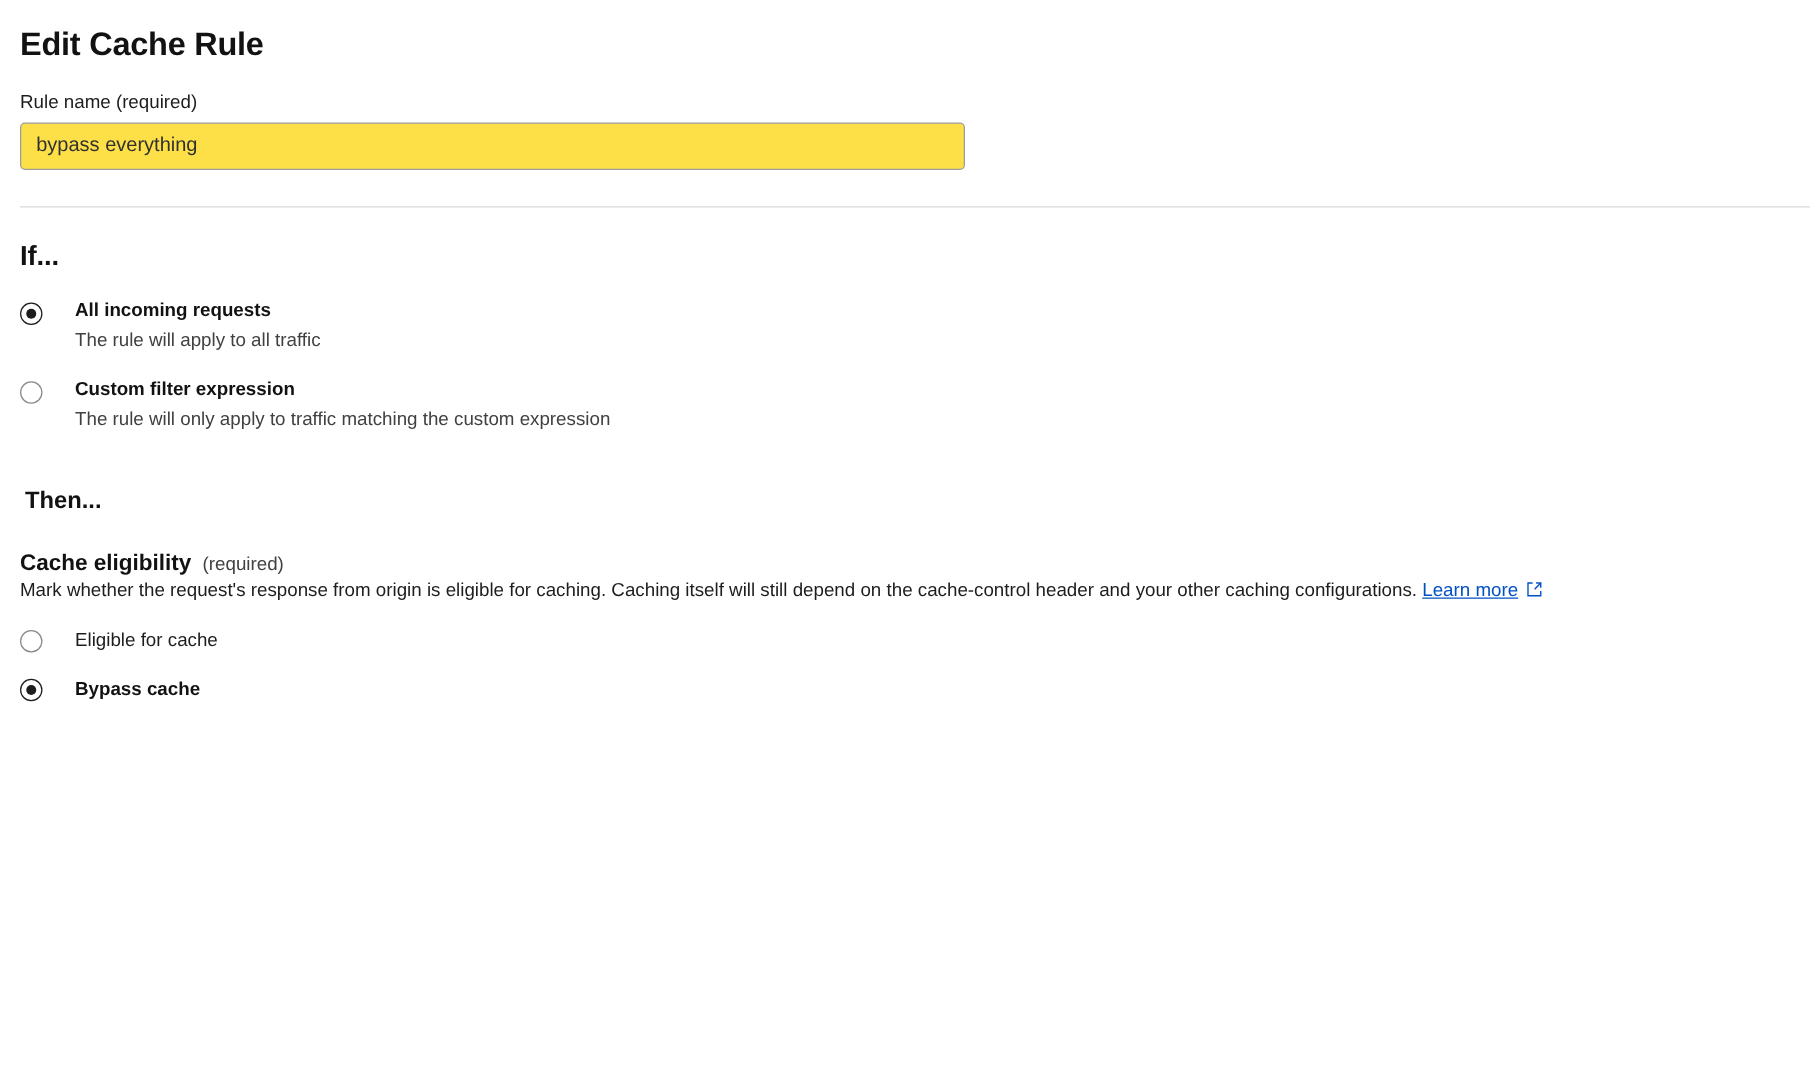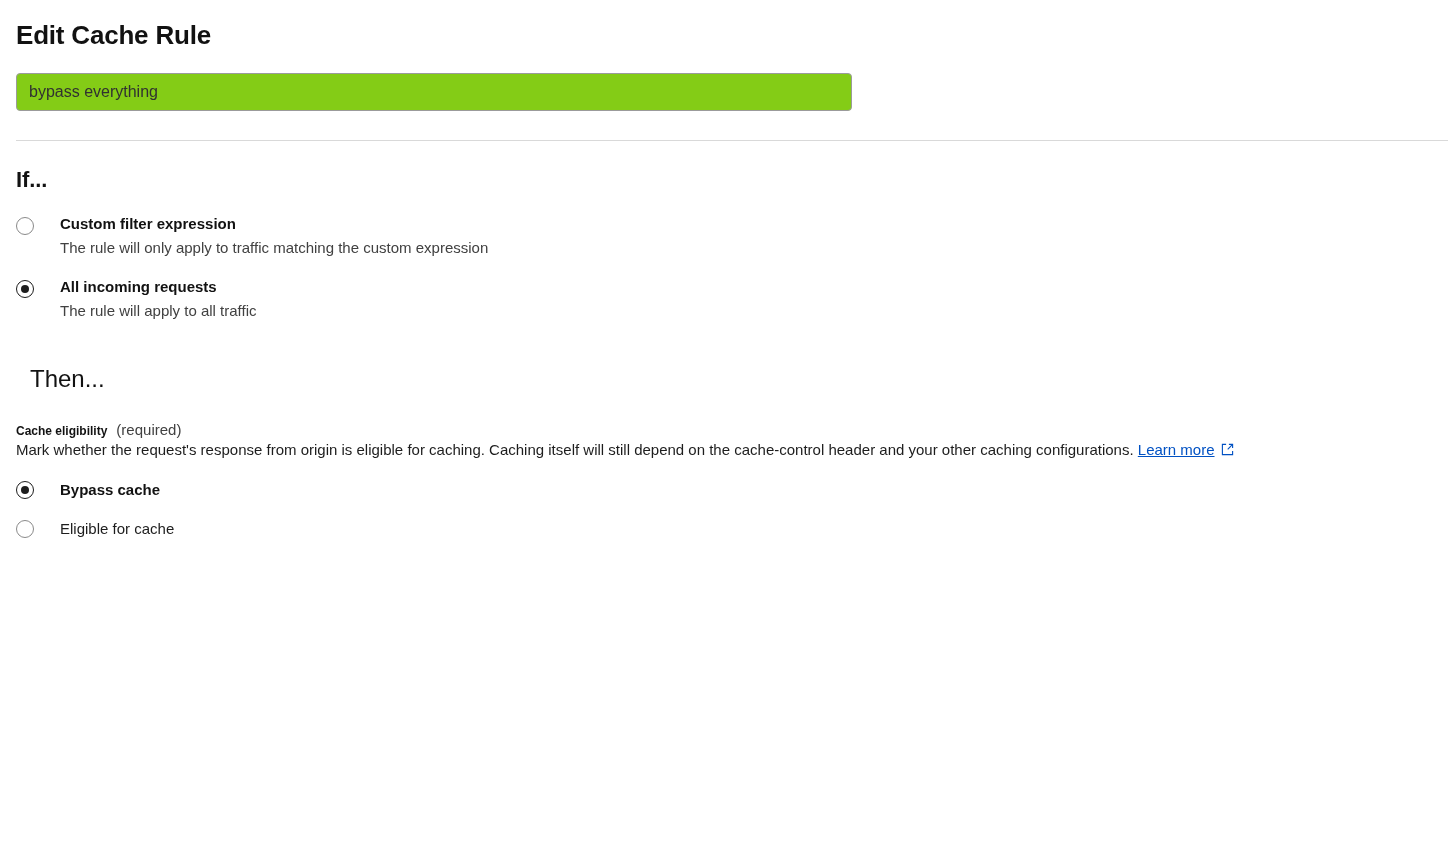--- a/index.html
+++ b/index.html
@@ -27,30 +27,30 @@
     color: #121212;
     margin: 4px 0 22px 0;
   }
   .field-label {
     font-size: 15px;
     color: #1d1d1d;
     margin-bottom: 8px;
   }
   .text-input {
     display: block;
-    width: 836px;
+    width: 756px;
     height: 38px;
     box-sizing: border-box;
     border: 1px solid #9b9b9b;
     border-radius: 4px;
     padding: 0 12px;
     font-size: 16px;
     font-family: "Liberation Sans", sans-serif;
     color: #313131;
-    background: #84cc16;
+    background: #fde047;
     outline: none;
   }
   .helper-text {
     font-size: 15px;
     color: #414141;
     margin-top: 7px;
   }
   .divider {
     border: none;
     border-top: 1px solid #d9d9d9;
@@ -113,32 +113,32 @@
     color: #121212;
     line-height: 1.25;
   }
   .radio-title.normal { font-weight: 400; color: #1d1d1d; }
   .radio-desc {
     font-size: 15px;
     color: #414141;
     margin-top: 5px;
   }
   .then-heading {
-    font-size: 24px;
-    font-weight: 400;
-    color: #121212;
-    margin: 46px 0 0 14px;
+    font-size: 19px;
+    font-weight: 700;
+    color: #121212;
+    margin: 46px 0 0 4px;
   }
   .cache-eligibility-row {
     display: flex;
     align-items: baseline;
     margin-top: 28px;
   }
   .cache-eligibility-label {
-    font-size: 12px;
+    font-size: 18px;
     font-weight: 700;
     color: #121212;
   }
   .required-tag {
     font-size: 15px;
     color: #414141;
     margin-left: 9px;
     text-align: center;
   }
   .description {
@@ -171,41 +171,42 @@
   }
   .cache-radio-row .radio { margin-top: 0; }
 </style>
 </head>
 <body>
 
 <div class="page">
 
   <h1 class="title">Edit Cache Rule</h1>
 
+  <div class="field-label">Rule name (required)</div>
   <input class="text-input" type="text" value="bypass everything" style="">
 
   <hr class="divider">
 
   <h2 class="section-heading">If...</h2>
 
   <div class="radio-group">
+
+    <div class="radio-row">
+      <span class="radio checked"></span>
+      <div class="radio-text">
+        <div class="radio-title">All incoming requests</div>
+        <div class="radio-desc">The rule will apply to all traffic</div>
+      </div>
+    </div>
 
     <div class="radio-row">
       <span class="radio"></span>
       <div class="radio-text">
         <div class="radio-title">Custom filter expression</div>
         <div class="radio-desc">The rule will only apply to traffic matching the custom expression</div>
-      </div>
-    </div>
-
-    <div class="radio-row">
-      <span class="radio checked"></span>
-      <div class="radio-text">
-        <div class="radio-title">All incoming requests</div>
-        <div class="radio-desc">The rule will apply to all traffic</div>
       </div>
     </div>
 
   </div>
 
   <h2 class="then-heading">Then...</h2>
 
   <div class="cache-eligibility-row">
     <span class="cache-eligibility-label">Cache eligibility</span>
     <span class="required-tag">(required)</span>
@@ -216,28 +217,28 @@
     <a class="learn-more">Learn more</a><span class="ext-link-icon"><svg width="13" height="13" viewBox="0 0 14 14" fill="none" xmlns="http://www.w3.org/2000/svg">
           <path d="M5.5 1.5H1.5V12.5H12.5V8.5" stroke="#0051c3" stroke-width="1.2" fill="none"></path>
           <path d="M8.5 1.5H12.5V5.5" stroke="#0051c3" stroke-width="1.2" fill="none"></path>
           <path d="M12.5 1.5L7.2 6.8" stroke="#0051c3" stroke-width="1.2"></path>
         </svg></span>
   </p>
 
   <div class="cache-radio-group">
 
     <div class="cache-radio-row">
+      <span class="radio"></span>
+      <div class="radio-text">
+        <div class="radio-title normal">Eligible for cache</div>
+      </div>
+    </div>
+
+    <div class="cache-radio-row">
       <span class="radio checked"></span>
       <div class="radio-text">
         <div class="radio-title">Bypass cache</div>
       </div>
     </div>
 
-    <div class="cache-radio-row">
-      <span class="radio"></span>
-      <div class="radio-text">
-        <div class="radio-title normal">Eligible for cache</div>
-      </div>
-    </div>
-
   </div>
 
 </div>
 
 </body></html>

